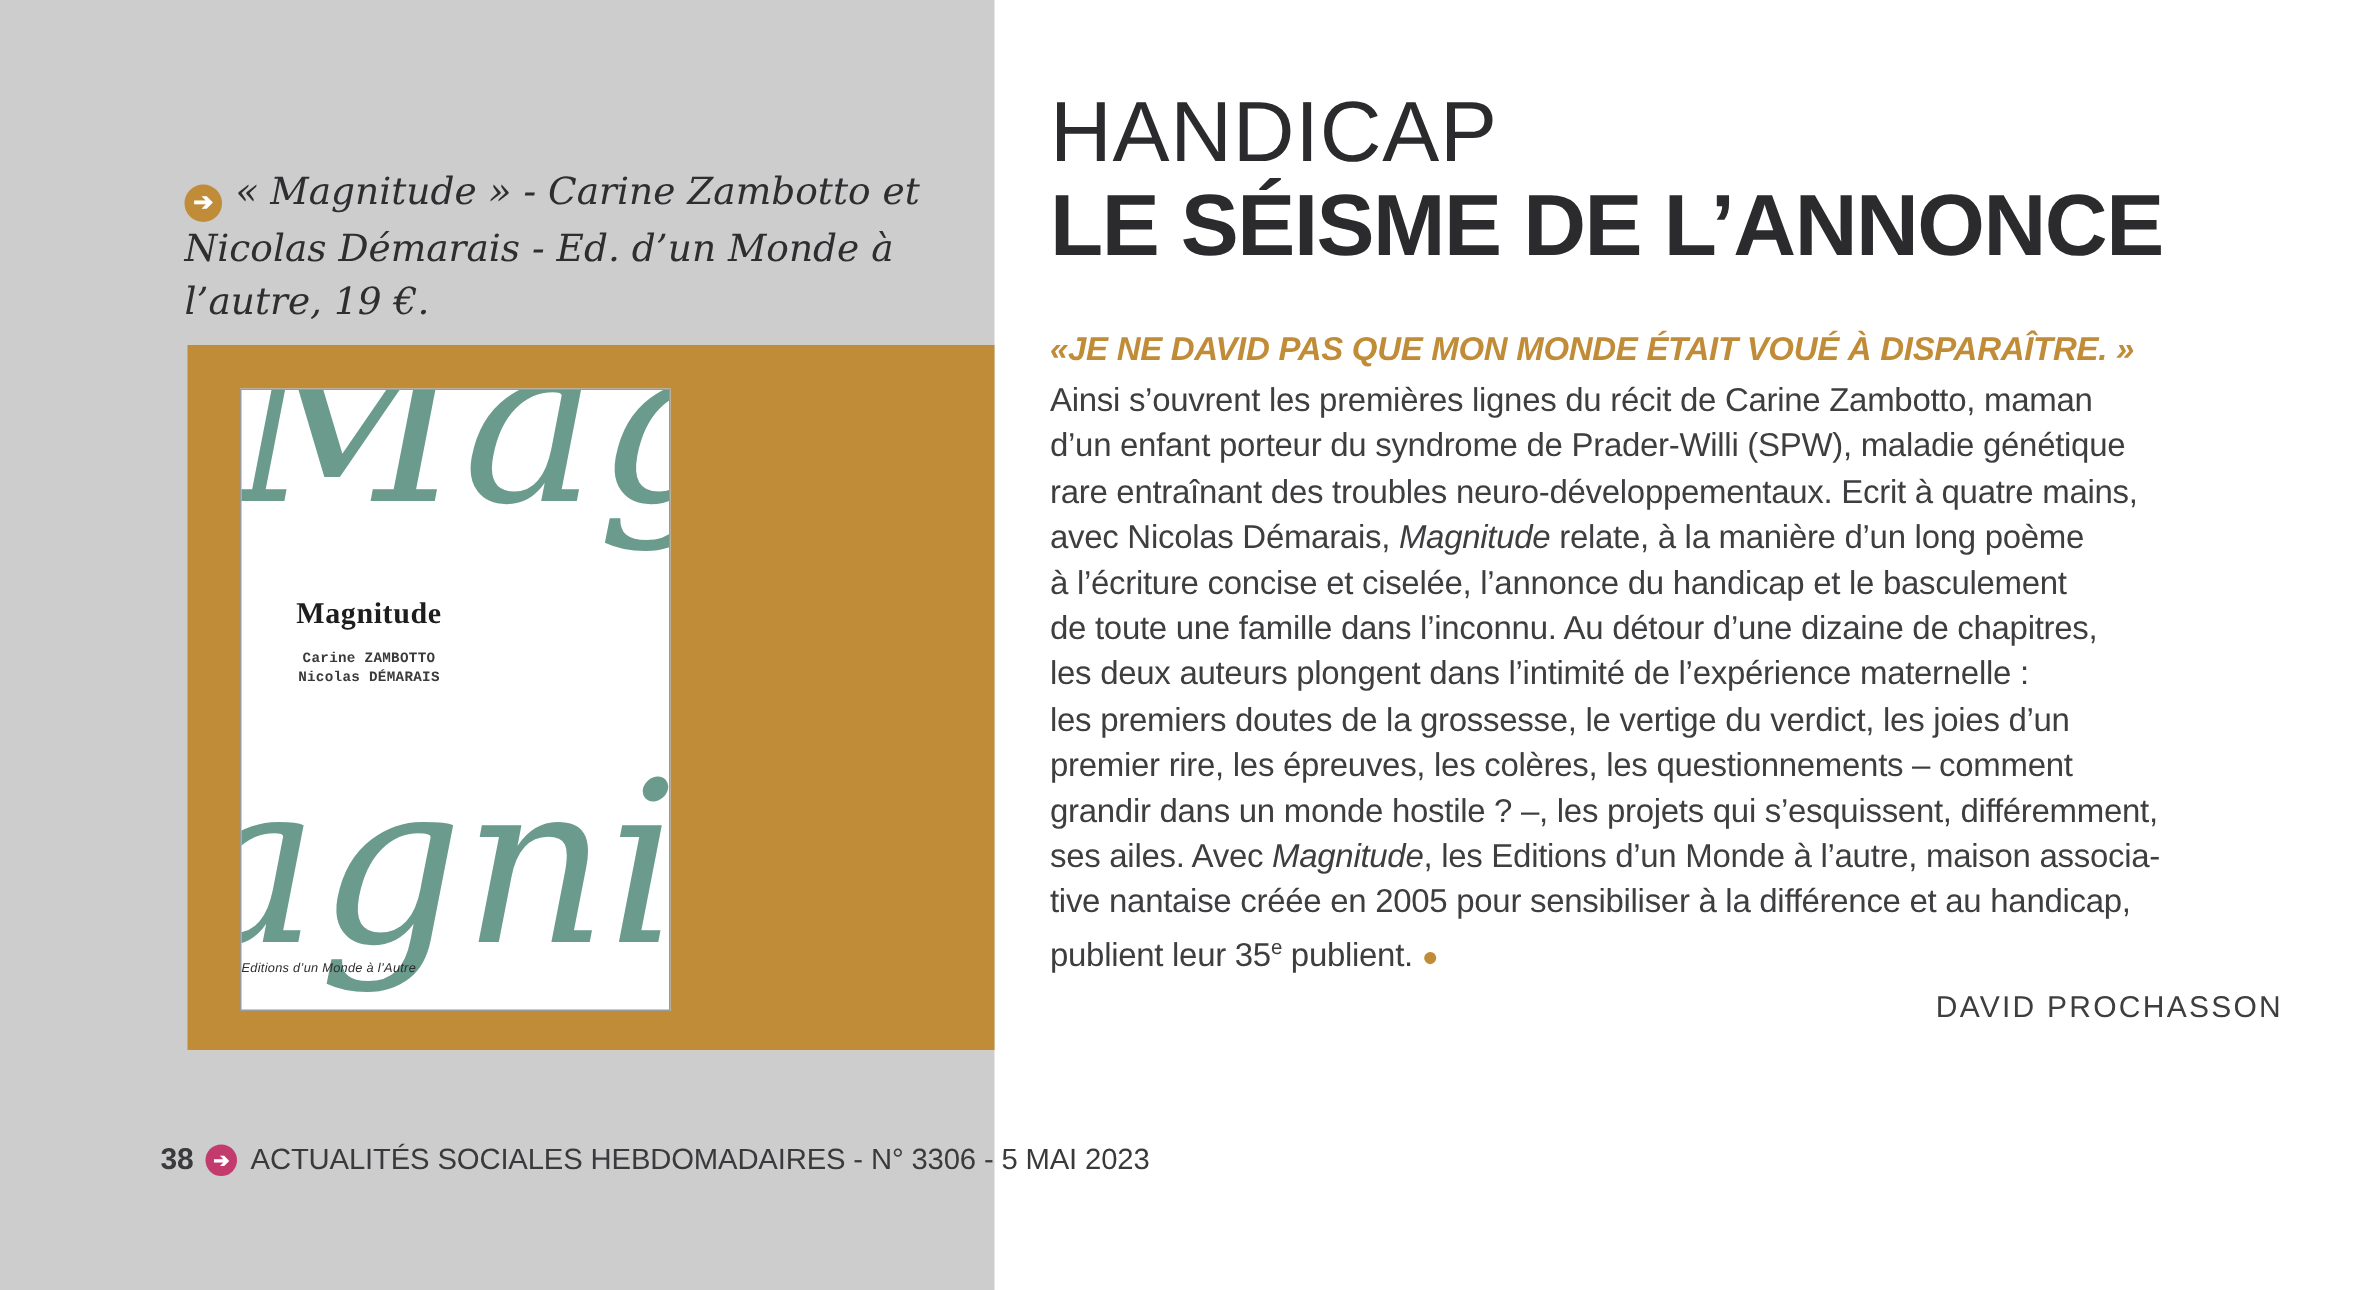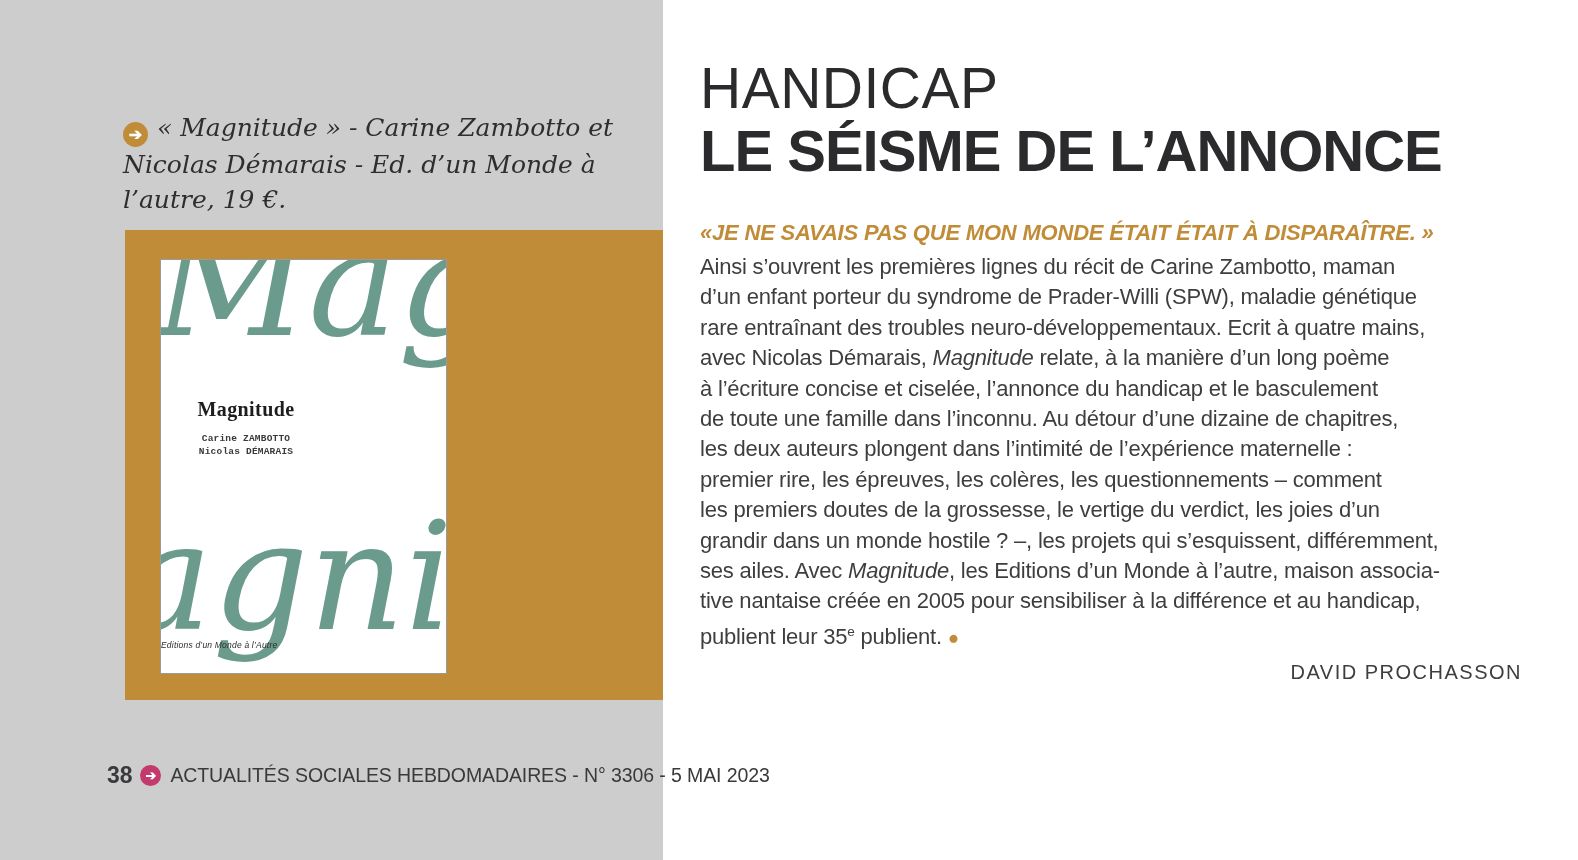--- a/index.html
+++ b/index.html
@@ -81,21 +81,21 @@
   .body-line .dot{color:var(--gold);font-size:.85em;}
   #byline{
     margin-top:7px;text-align:right;font-size:20px;letter-spacing:1.5px;
     color:var(--body-text);
   }
   
   #footer{
     position:absolute;left:107px;top:762px;display:flex;align-items:center;
     font-size:19.5px;color:#3A3A3C;letter-spacing:-.1px;
   }
-  #footer-page-number{font-weight:bold;font-size:23px;margin-right:8px;text-align:right;}
+  #footer-page-number{font-weight:bold;font-size:20px;margin-right:8px;text-align:right;}
   #footer-icon{width:21px;height:21px;background:var(--magenta);font-size:13px;margin-right:9px;}
   #footer-text{white-space:nowrap;}
 </style>
 </head>
 <body>
 
 <div id="page">
 
   <div id="gray-col"></div>
 
@@ -116,31 +116,31 @@
         <div>Nicolas DÉMARAIS</div>
       </div>
       <div id="cover-script-bottom" class="cover-script">agnitu</div>
       <div id="cover-publisher">Editions d’un Monde à l’Autre</div>
     </div>
   </div>
 
   <div id="article">
     <div id="kicker">HANDICAP</div>
     <div id="headline">LE SÉISME DE L’ANNONCE</div>
-    <div id="lead">«JE NE SAVAIS PAS QUE MON MONDE ÉTAIT ÉTAIT À DISPARAÎTRE. »</div>
+    <div id="lead">«JE NE DAVID PAS QUE MON MONDE ÉTAIT VOUÉ À DISPARAÎTRE. »</div>
     <div id="article-body">
         <div class="body-line"><span>Ainsi s’ouvrent les premières lignes du récit de Carine Zambotto, maman</span></div>
         <div class="body-line"><span>d’un enfant porteur du syndrome de Prader-Willi (SPW), maladie génétique</span></div>
         <div class="body-line"><span>rare entraînant des troubles neuro-développementaux. Ecrit à quatre mains,</span></div>
         <div class="body-line"><span>avec Nicolas Démarais, </span><span class="it">Magnitude</span><span> relate, à la manière d’un long poème</span></div>
         <div class="body-line"><span>à l’écriture concise et ciselée, l’annonce du handicap et le basculement</span></div>
         <div class="body-line"><span>de toute une famille dans l’inconnu. Au détour d’une dizaine de chapitres,</span></div>
         <div class="body-line"><span>les deux auteurs plongent dans l’intimité de l’expérience maternelle :</span></div>
+        <div class="body-line"><span>les premiers doutes de la grossesse, le vertige du verdict, les joies d’un</span></div>
         <div class="body-line"><span>premier rire, les épreuves, les colères, les questionnements – comment</span></div>
-        <div class="body-line"><span>les premiers doutes de la grossesse, le vertige du verdict, les joies d’un</span></div>
         <div class="body-line"><span>grandir dans un monde hostile ? –, les projets qui s’esquissent, différemment,</span></div>
         <div class="body-line"><span>ses ailes. Avec </span><span class="it">Magnitude</span><span>, les Editions d’un Monde à l’autre, maison associa-</span></div>
         <div class="body-line"><span>tive nantaise créée en 2005 pour sensibiliser à la différence et au handicap,</span></div>
         <div class="body-line"><span>publient leur 35</span><span class="sup">e</span><span> publient. </span><span class="dot">●</span></div>
       </div>
     <div id="byline">DAVID PROCHASSON</div>
   </div>
 
   <div id="footer">
     <span id="footer-page-number">38</span>

